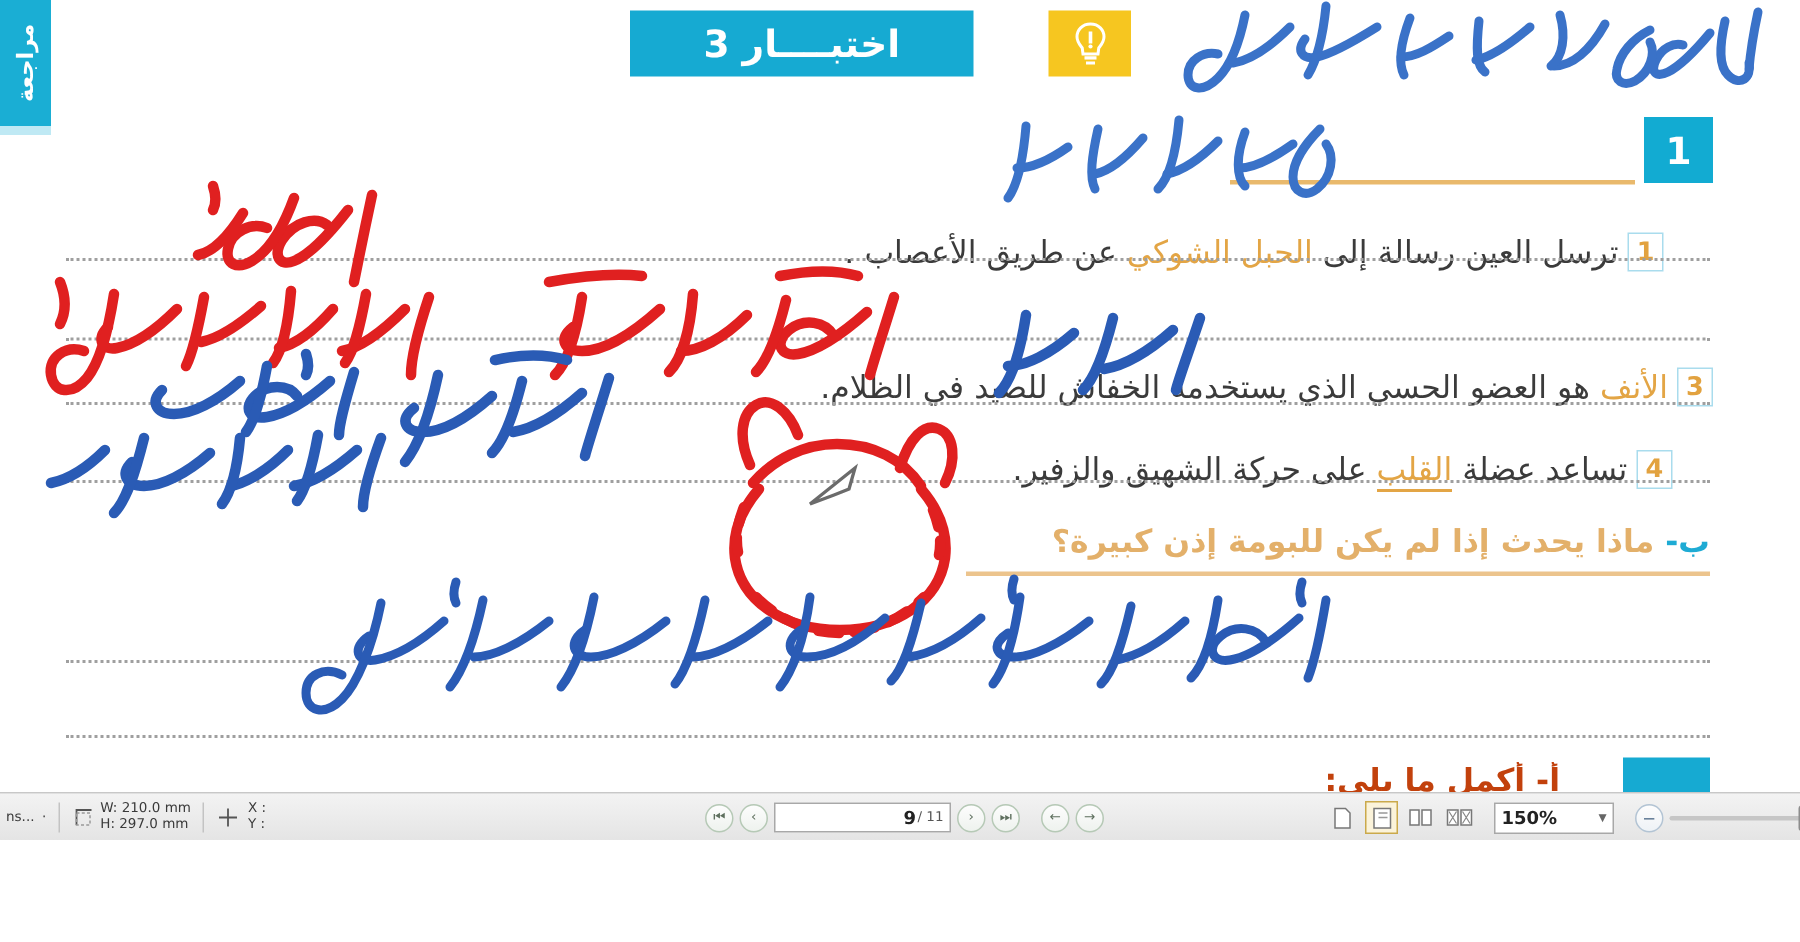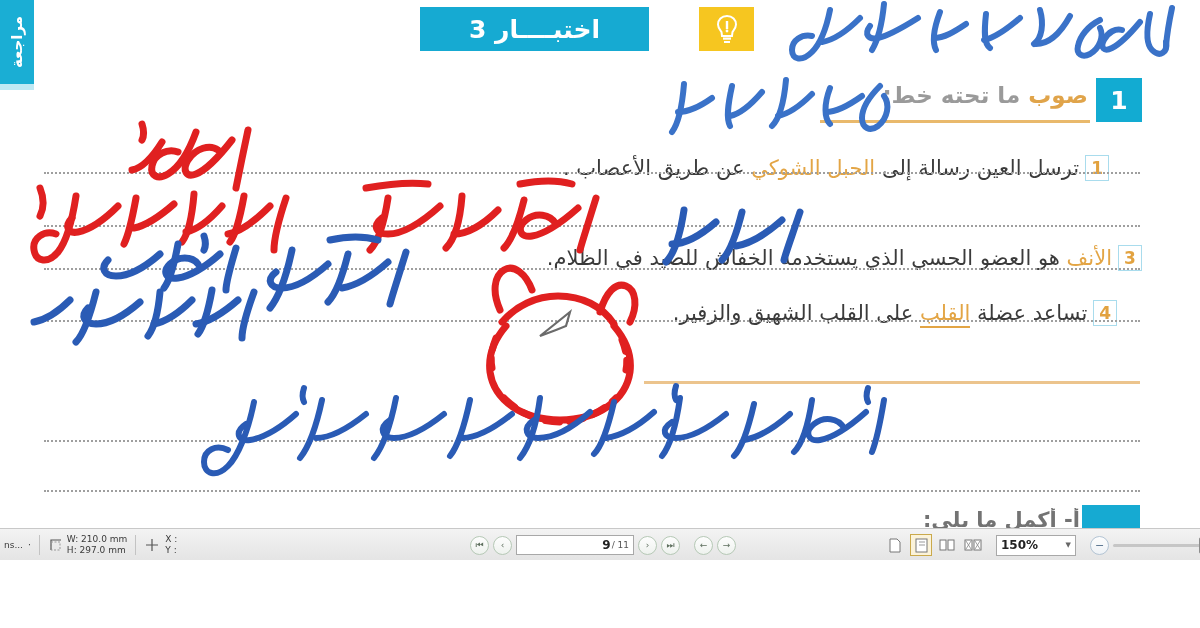--- a/index.html
+++ b/index.html
@@ -92,23 +92,23 @@
   .dots{
     position:absolute;height:0;border-top:2px dotted #9f9f9f;
   }
 
   
   .q2-num{
     position:absolute;left:1082px;top:505px;width:58px;height:40px;
     background:#16aad2;
   }
   .q2-text{
-    position:absolute;left:880px;top:508px;width:200px;height:26px;
+    position:absolute;left:840px;top:508px;width:200px;height:26px;
     direction:rtl;text-align:right;white-space:nowrap;
-    font-size:21px;color:#737373;font-weight:bold;overflow:hidden;
+    font-size:21px;color:#c2410c;font-weight:bold;overflow:hidden;
   }
 
   
   .ink{position:absolute;left:0;top:0;width:1200px;height:528px;pointer-events:none;}
 
   
   .statusbar{
     position:absolute;left:0;top:528px;width:1200px;height:32px;
     background:linear-gradient(#f3f3f3,#e4e4e4);
     border-top:1px solid #c8c8c8;border-bottom:1px solid #b4b4b4;
@@ -185,38 +185,38 @@
         <rect x="11" y="24.5" width="8" height="2.2" fill="#ffffff"></rect>
         <rect x="12" y="28" width="6" height="2" fill="#ffffff"></rect>
         <rect x="13.8" y="8" width="2.4" height="8" fill="#ffffff"></rect>
         <circle cx="15" cy="18" r="1.4" fill="#ffffff"></circle>
       </svg>
     </div>
 
     <div class="q1-num">
       <span>1</span>
     </div>
-    <div class="q1-text">
-      <span class="accent">صوب</span><span> ما تحته خط:</span>
-    </div>
     <div class="q1-rule"></div>
 
     <div class="item" style="left:530px;top:155px;width:612px;">
       <span class="n">1</span><span class="t">ترسل العين رسالة إلى </span><span class="t o">الحبل الشوكي</span><span class="t"> عن طريق الأعصاب .</span>
     </div>
 
 
     <div class="item" style="left:592px;top:245px;width:550px;">
       <span class="n">3</span><span class="t o">الأنف</span><span class="t"> هو العضو الحسي الذي يستخدمه الخفاش للصيد في الظلام.</span>
     </div>
 
     <div class="item" style="left:648px;top:300px;width:494px;">
-      <span class="n">4</span><span class="t">تساعد عضلة </span><span class="t o u-orange">القلب</span><span class="t"> على القلب الشهيق والزفير.</span>
-    </div>
-
+      <span class="n">4</span><span class="t">تساعد عضلة </span><span class="t o u-orange">القلب</span><span class="t"> على حركة الشهيق والزفير.</span>
+    </div>
+
+    <div class="qb">
+      <span class="bb">ب-</span><span> ماذا يحدث إذا لم يكن للبومة إذن كبيرة؟</span>
+    </div>
     <div class="qb-rule"></div>
 
     <div class="dots" style="left:44px;top:172px;width:1096px;"></div>
     <div class="dots" style="left:44px;top:225px;width:1096px;"></div>
     <div class="dots" style="left:44px;top:268px;width:1096px;"></div>
     <div class="dots" style="left:44px;top:320px;width:1096px;"></div>
     <div class="dots" style="left:44px;top:440px;width:1096px;"></div>
     <div class="dots" style="left:44px;top:490px;width:1096px;"></div>
 
     <div class="q2-num"></div>

